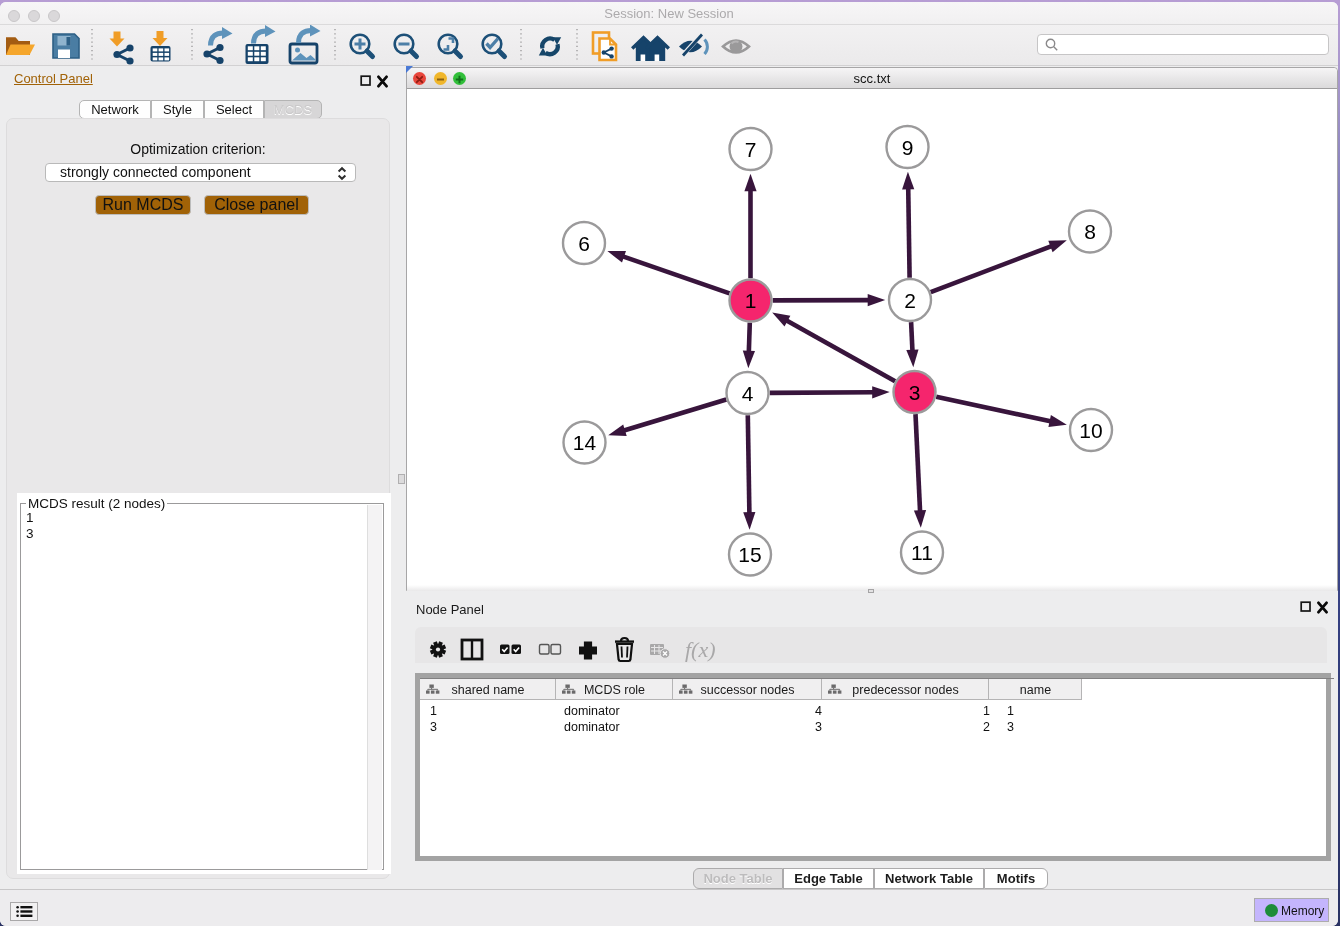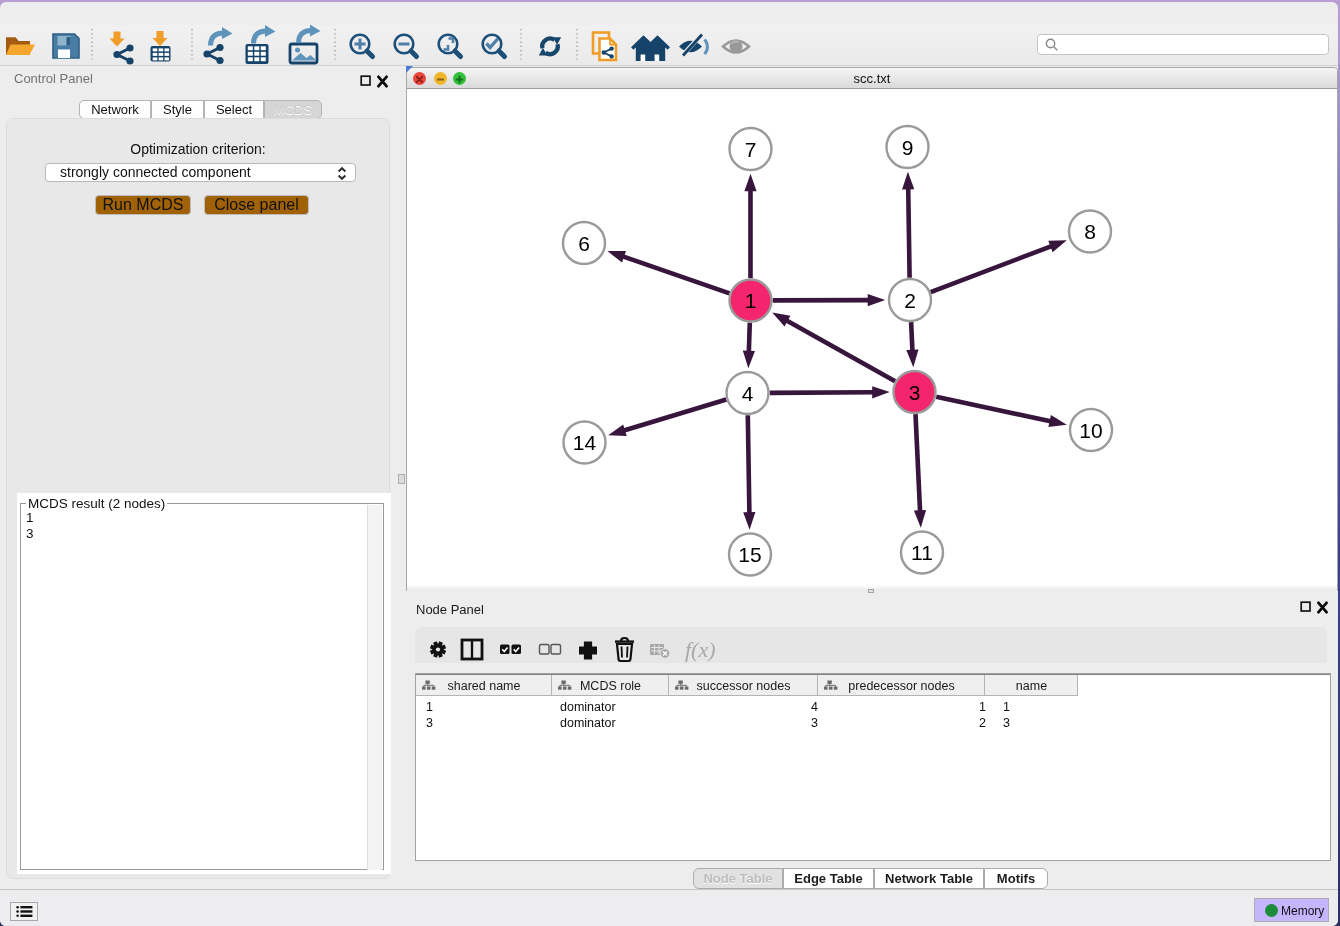--- a/index.html
+++ b/index.html
@@ -21,21 +21,21 @@
 .tl { position:absolute; top:7.5px; width:12px; height:12px; border-radius:50%;
   background:#dad8da; border:1px solid #c9c7c9; }
 #title-text { position:absolute; top:4px; left:0; width:100%; text-align:center;
   font-size:13px; color:#acaaac; }
 
 #toolbar { position:absolute; left:0; top:23px; width:100%; height:41px;
   background:linear-gradient(#f2f1f2,#ebeaeb); border-bottom:1px solid #d2d1d2; }
 #searchbox { position:absolute; left:1037px; top:9px; width:292px; height:21px;
   background:#fff; border:1px solid #c6c5c6; border-radius:4px; }
 
-#cp-title { position:absolute; left:14px; top:69px; font-size:13px; color:#737373; }
+#cp-title { position:absolute; left:14px; top:69px; font-size:13px; color:#a16207;text-decoration:underline; }
 .panebtns { position:absolute; top:72px; height:13px; }
 #cp-tabs { position:absolute; left:79px; top:98px; height:19px; }
 .cptab { position:absolute; top:0; height:19px; background:#fefefe; border:1px solid #b4b4b4;
   font-size:13px; color:#111; text-align:center; line-height:18px; }
 #cp-body { position:absolute; left:6px; top:116px; width:384px; height:761px;
   background:#e9e8e9; border:1px solid #dddcdd; border-radius:7px; }
 #opt-label { position:absolute; left:0; top:22px; width:100%; text-align:center; font-size:14px; color:#111; }
 #opt-select { position:absolute; left:38px; top:44px; width:311px; height:19px; background:#fff;
   border:1px solid #b9b9b9; border-radius:4px; font-size:14px; color:#111; line-height:17px; }
 .btn { position:absolute; top:76px; height:20px; background:#a16207; border:1px solid #bcbcbc;
@@ -55,36 +55,42 @@
   border-radius:4px 4px 0 0; }
 .traffic { position:absolute; top:4px; width:13px; height:13px; border-radius:50%; }
 #net-title { position:absolute; top:3px; left:0; width:100%; text-align:center; font-size:13px; color:#111; }
 #canvas { position:absolute; left:0; top:22px; width:930px; height:501px; background:#fff; overflow:hidden; }
 
 #tp { position:absolute; left:396px; top:589px; width:942px; height:300px; background:#ededee; }
 #tp-title { position:absolute; left:20px; top:11px; font-size:13px; color:#1a1a1a; }
 #tp-toolbar { position:absolute; left:19px; top:36px; width:912px; height:36px;
   background:#e7e6e7; border-radius:6px 6px 0 0; }
 #tp-table { position:absolute; left:19px; top:82px; width:916px; height:188px; background:#fff;
-  border:1px solid #a3a3a3; }
+  border:5px solid #a3a3a3; }
 #tp-tabs { position:absolute; left:297px; top:277px; height:21px; }
 .tptab { position:absolute; top:0; height:21px; border:1px solid #acabac; background:#fff;
   font-size:13px; font-weight:700; color:#1c1c1c; text-align:center; line-height:19px; }
 
 #statusbar { position:absolute; left:0; top:887px; width:100%; height:37px;
   background:#edecee; border-top:1px solid #c8c7c8; }
 #sb-listbtn { position:absolute; left:10px; top:12px; width:28px; height:19px;
   background:#f2f1f2; border:1px solid #a9a8a9; }
 #sb-mem { position:absolute; right:9px; top:8px; width:75px; height:24px; background:#c4b5fd;
   border:1px solid #adacad; font-size:12px; color:#111; }
 </style>
 </head>
 <body>
 <div id="win">
 
+  <div id="titlebar">
+    <div class="tl" style="left:8px;"></div>
+    <div class="tl" style="left:28px;"></div>
+    <div class="tl" style="left:48px;"></div>
+    <div id="title-text">Session: New Session</div>
+  </div>
 
   <div id="toolbar">
     <div id="tb-icons">
         <svg width="770" height="41" viewBox="0 0 770 41" style="position:absolute;left:0;top:0">
           <line x1="92" y1="4" x2="92" y2="36" stroke="#8f8e8f" stroke-width="1.2" stroke-dasharray="1.2 3"></line>
           <line x1="192" y1="4" x2="192" y2="36" stroke="#8f8e8f" stroke-width="1.2" stroke-dasharray="1.2 3"></line>
           <line x1="335" y1="4" x2="335" y2="36" stroke="#8f8e8f" stroke-width="1.2" stroke-dasharray="1.2 3"></line>
           <line x1="521" y1="4" x2="521" y2="36" stroke="#8f8e8f" stroke-width="1.2" stroke-dasharray="1.2 3"></line>
           <line x1="577" y1="4" x2="577" y2="36" stroke="#8f8e8f" stroke-width="1.2" stroke-dasharray="1.2 3"></line>
           <path d="M6 12.5 h9.5 l3 3.5 h11.5 v4 h-24 Z" fill="#a35c12"></path>

